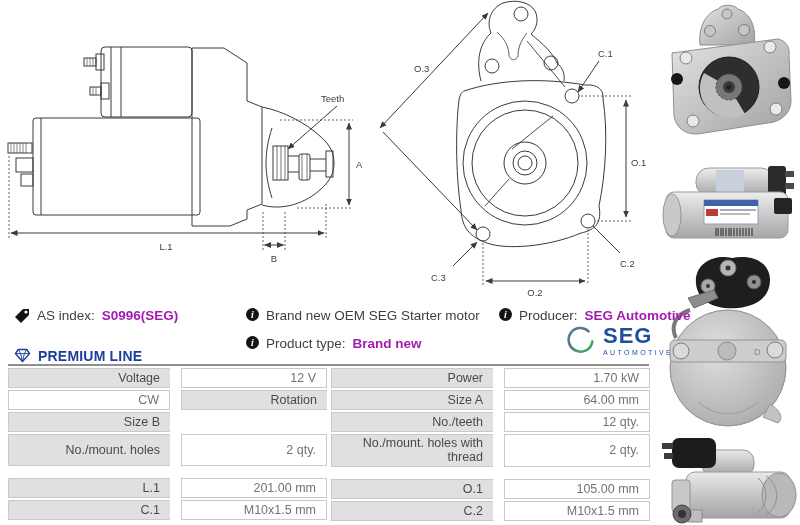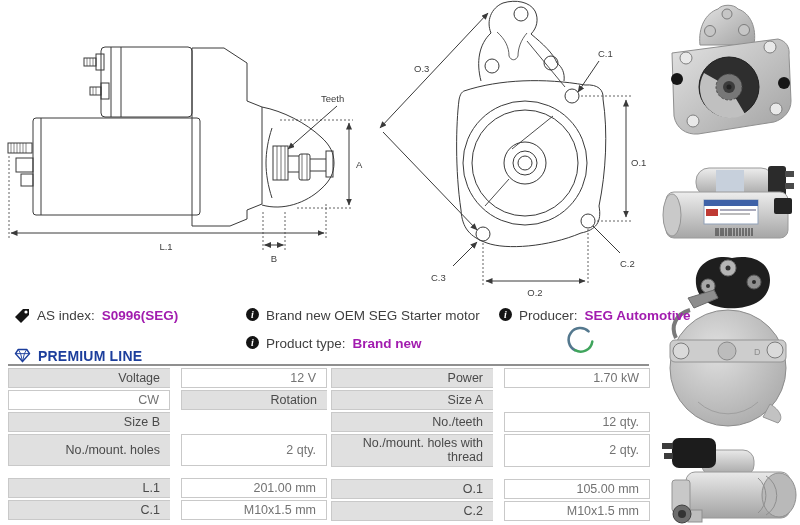--- a/index.html
+++ b/index.html
@@ -277,20 +277,24 @@
     <span class="info-icon">i</span>
     <span>Producer:</span>
     <b>SEG Automotive</b>
   </div>
 
   <div class="seg-logo">
     <svg width="32" height="32" viewBox="0 0 30 30">
       <path d="M22.1,6.9 A11,11 0 1 0 9.5,24.6" fill="none" stroke="#54788e" stroke-width="2.4" stroke-linecap="round"></path>
       <path d="M9.5,24.6 A11,11 0 0 0 25.6,16.5" fill="none" stroke="#3fa45c" stroke-width="2.4" stroke-linecap="round"></path>
     </svg>
+    <span class="seg-text">
+      <span class="seg-word">SEG</span>
+      <span class="seg-sub">AUTOMOTIVE</span>
+    </span>
   </div>
 
   <div class="spec-table">
     <div class="half">
       <div class="tgroup">
         <div class="trow">
           <div class="tcell tlabel">Voltage</div>
           <div class="tcell tvalue">12 V</div>
         </div>
         <div class="trow">
@@ -317,20 +321,21 @@
       </div>
     </div>
     <div class="half">
       <div class="tgroup">
         <div class="trow">
           <div class="tcell tlabel">Power</div>
           <div class="tcell tvalue">1.70 kW</div>
         </div>
         <div class="trow">
           <div class="tcell tlabel">Size A</div>
+          <div class="tcell tvalue">64.00 mm</div>
         </div>
         <div class="trow">
           <div class="tcell tlabel">No./teeth</div>
           <div class="tcell tvalue">12 qty.</div>
         </div>
         <div class="trow tall">
           <div class="tcell tlabel">No./mount. holes with thread</div>
           <div class="tcell tvalue">2 qty.</div>
         </div>
       </div>

